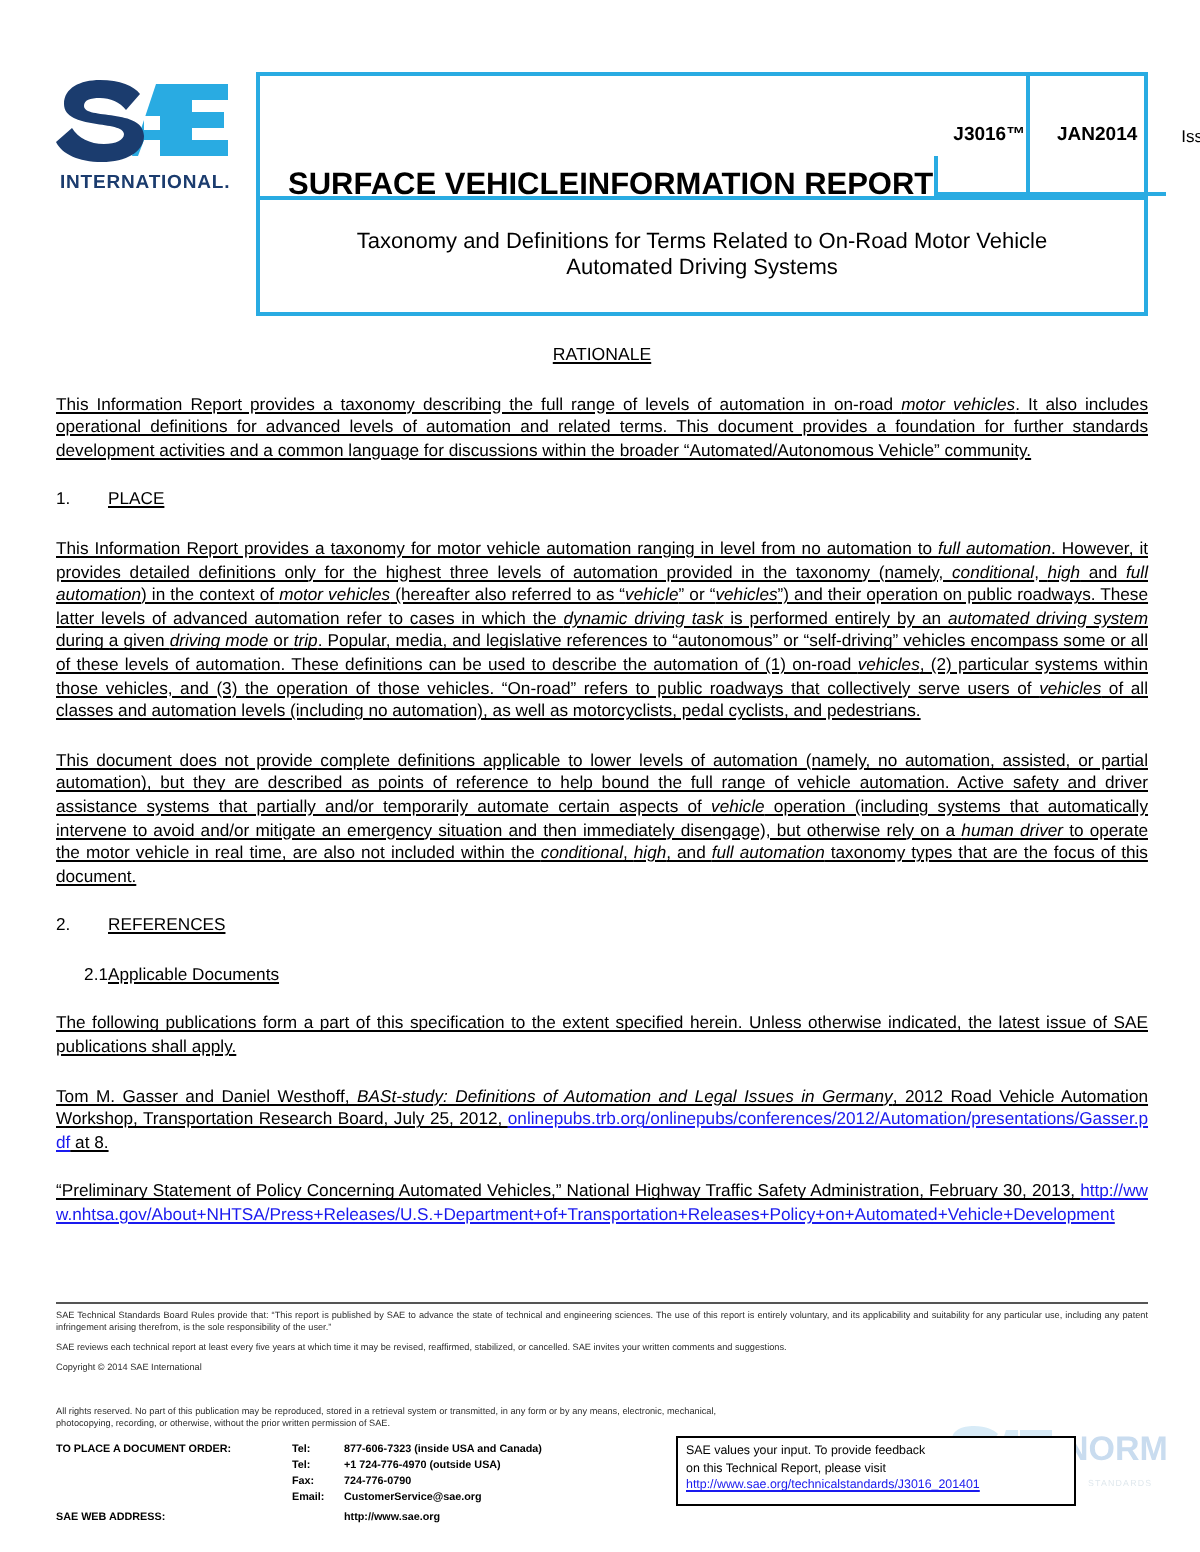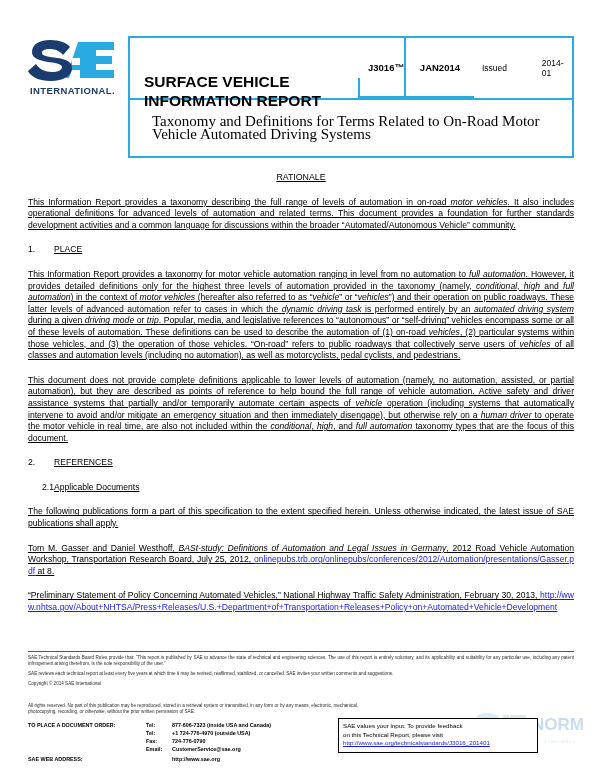--- a/index.html
+++ b/index.html
@@ -51,21 +51,21 @@
   .hdr-row1 {
     display: flex;
     height: 60px;
   }
   .hdr-title-cell {
     flex: 0 0 230px;
     border-right: 2px solid #29abe2;
     box-sizing: border-box;
     padding: 5px 0 0 14px;
     display: flex;
-    flex-direction: column;
+    flex-direction: row;
     justify-content: center;
     margin-top: 40px;
   }
   .hdr-title-cell .l1,
   .hdr-title-cell .l2 {
     font-size: 15.5px;
     font-weight: bold;
     letter-spacing: 0px;
     line-height: 19px;
     white-space: nowrap;
@@ -114,23 +114,23 @@
   .hdr-row2 {
     border-top: 2px solid #29abe2;
     height: 58px;
     display: flex;
     align-items: center;
     justify-content: center;
     padding: 0 22px;
     box-sizing: border-box;
   }
   .hdr-subject {
-    font-size: 15px;
+    font-size: 11px;
     line-height: 13px;
-    font-family: Liberation Serif, serif;
+    text-align: center;
   }
 
   
   .body-area {
     position: absolute;
     left: 28px;
     top: 172px;
     width: 546px;
     font-size: 8.6px;
     line-height: 11.6px;

